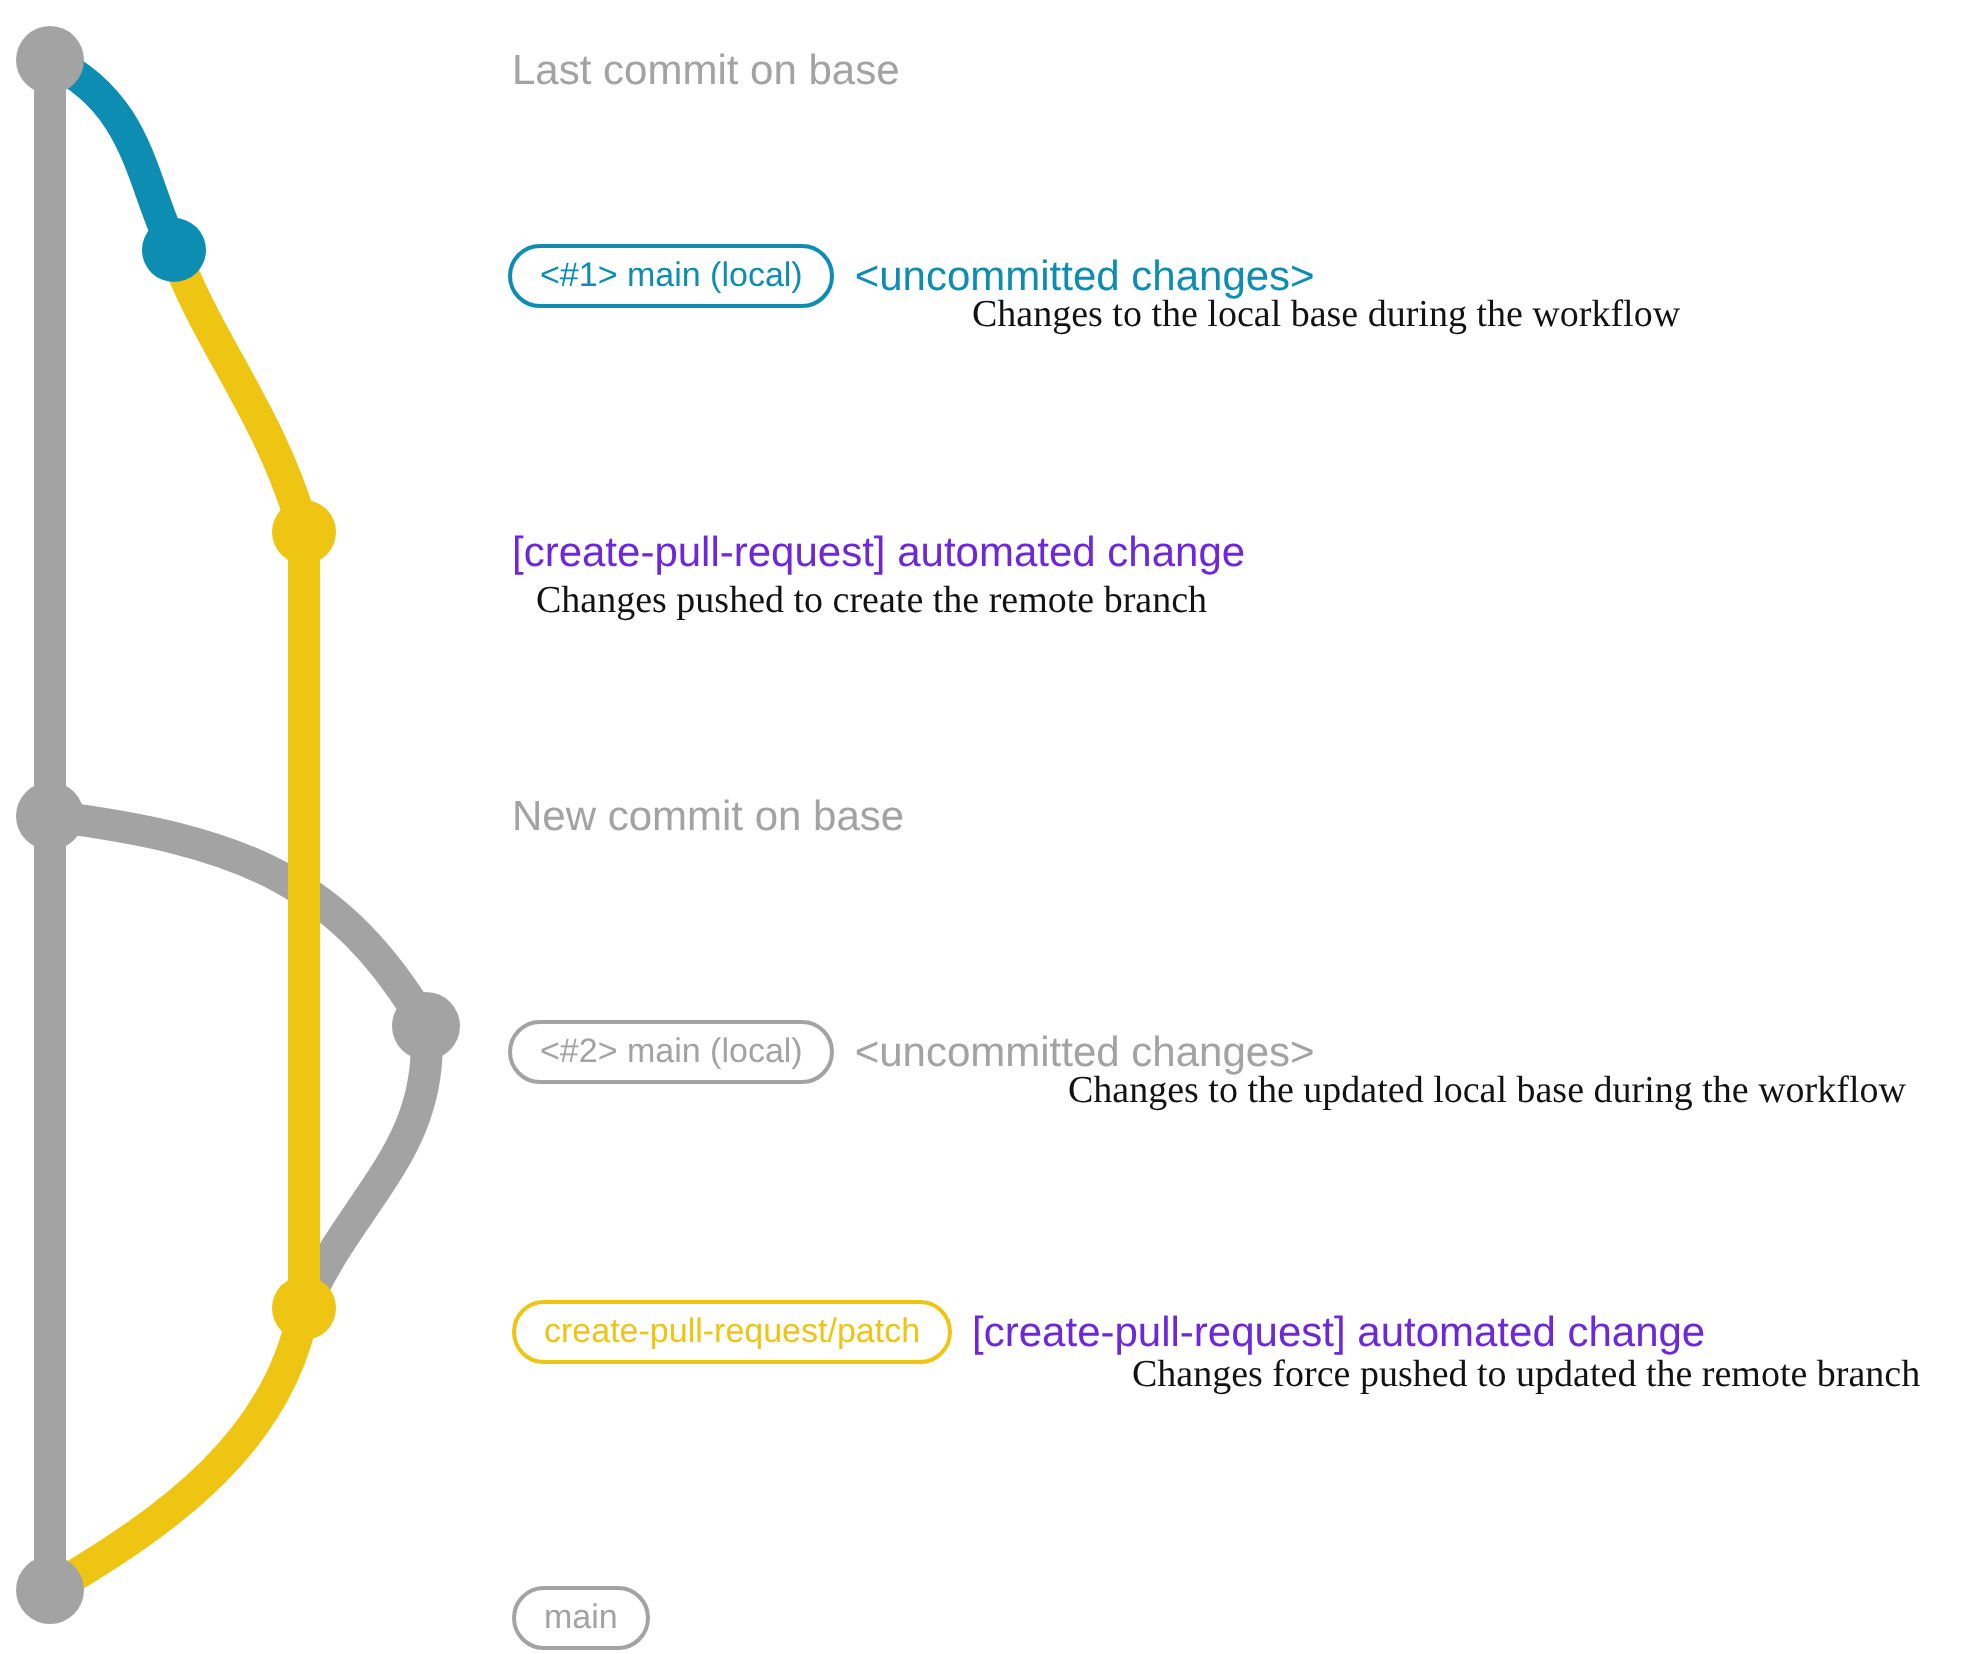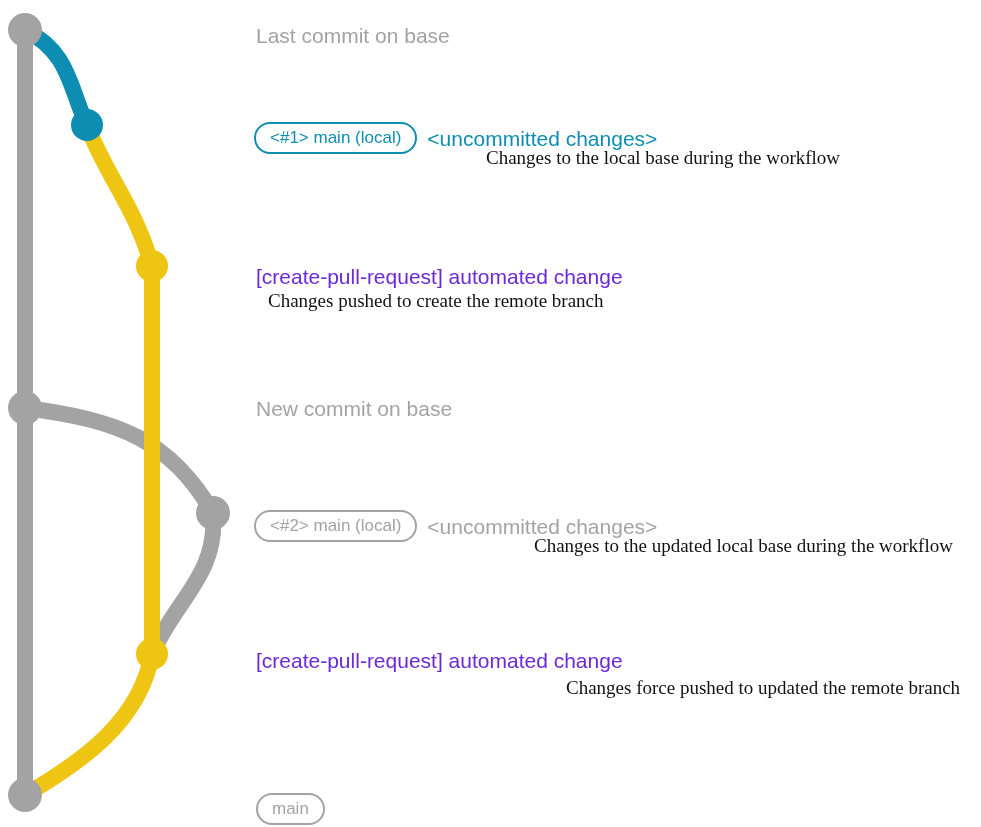--- a/index.html
+++ b/index.html
@@ -131,20 +131,21 @@
     <span class="commit-msg gray">New commit on base</span>
   </div>
 
   <div class="commit-row" style="left:254px; top:498px;justify-content:center;">
     <span class="ref-pill gray">&lt;#2&gt; main (local)</span>
     <span class="commit-msg gray">&lt;uncommitted changes&gt;</span>
   </div>
   <div class="note" style="left:486px; top:536px;margin-left:48px;">Changes to the updated local base during the workflow</div>
 
   <div class="commit-row" style="left:256px; top:638px;">
+    <span class="ref-pill yellow">create-pull-request/patch</span>
     <span class="commit-msg yellow">[create-pull-request] automated change</span>
   </div>
   <div class="note" style="left:566px; top:678px;">Changes force pushed to updated the remote branch</div>
 
   <div class="commit-row" style="left:256px; top:781px;">
     <span class="ref-pill gray">main</span>
   </div>
 
 </div>
 

